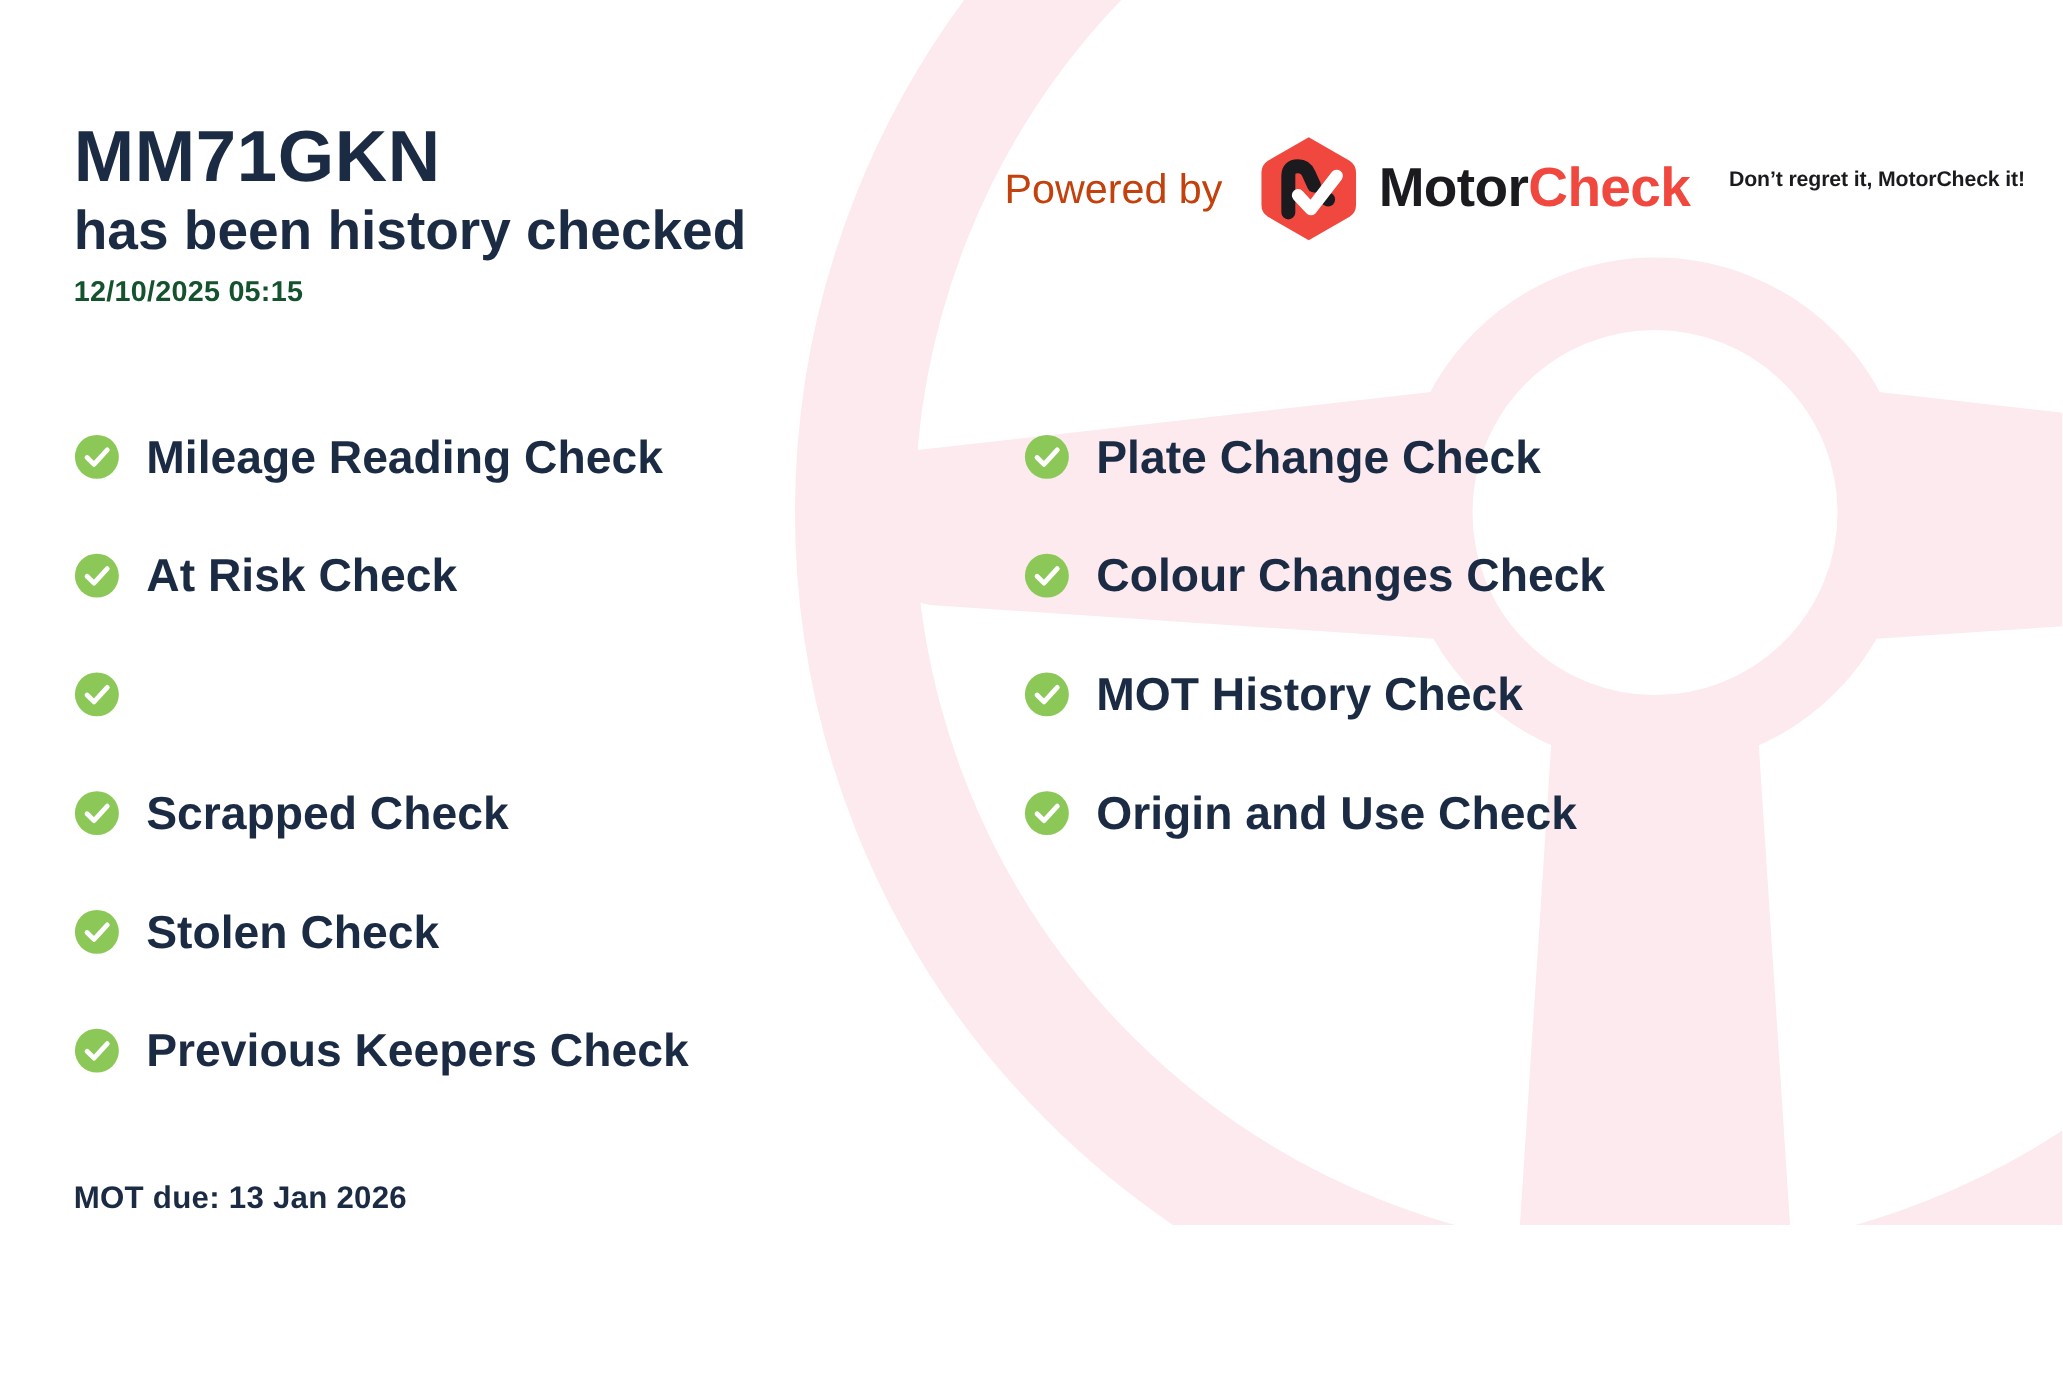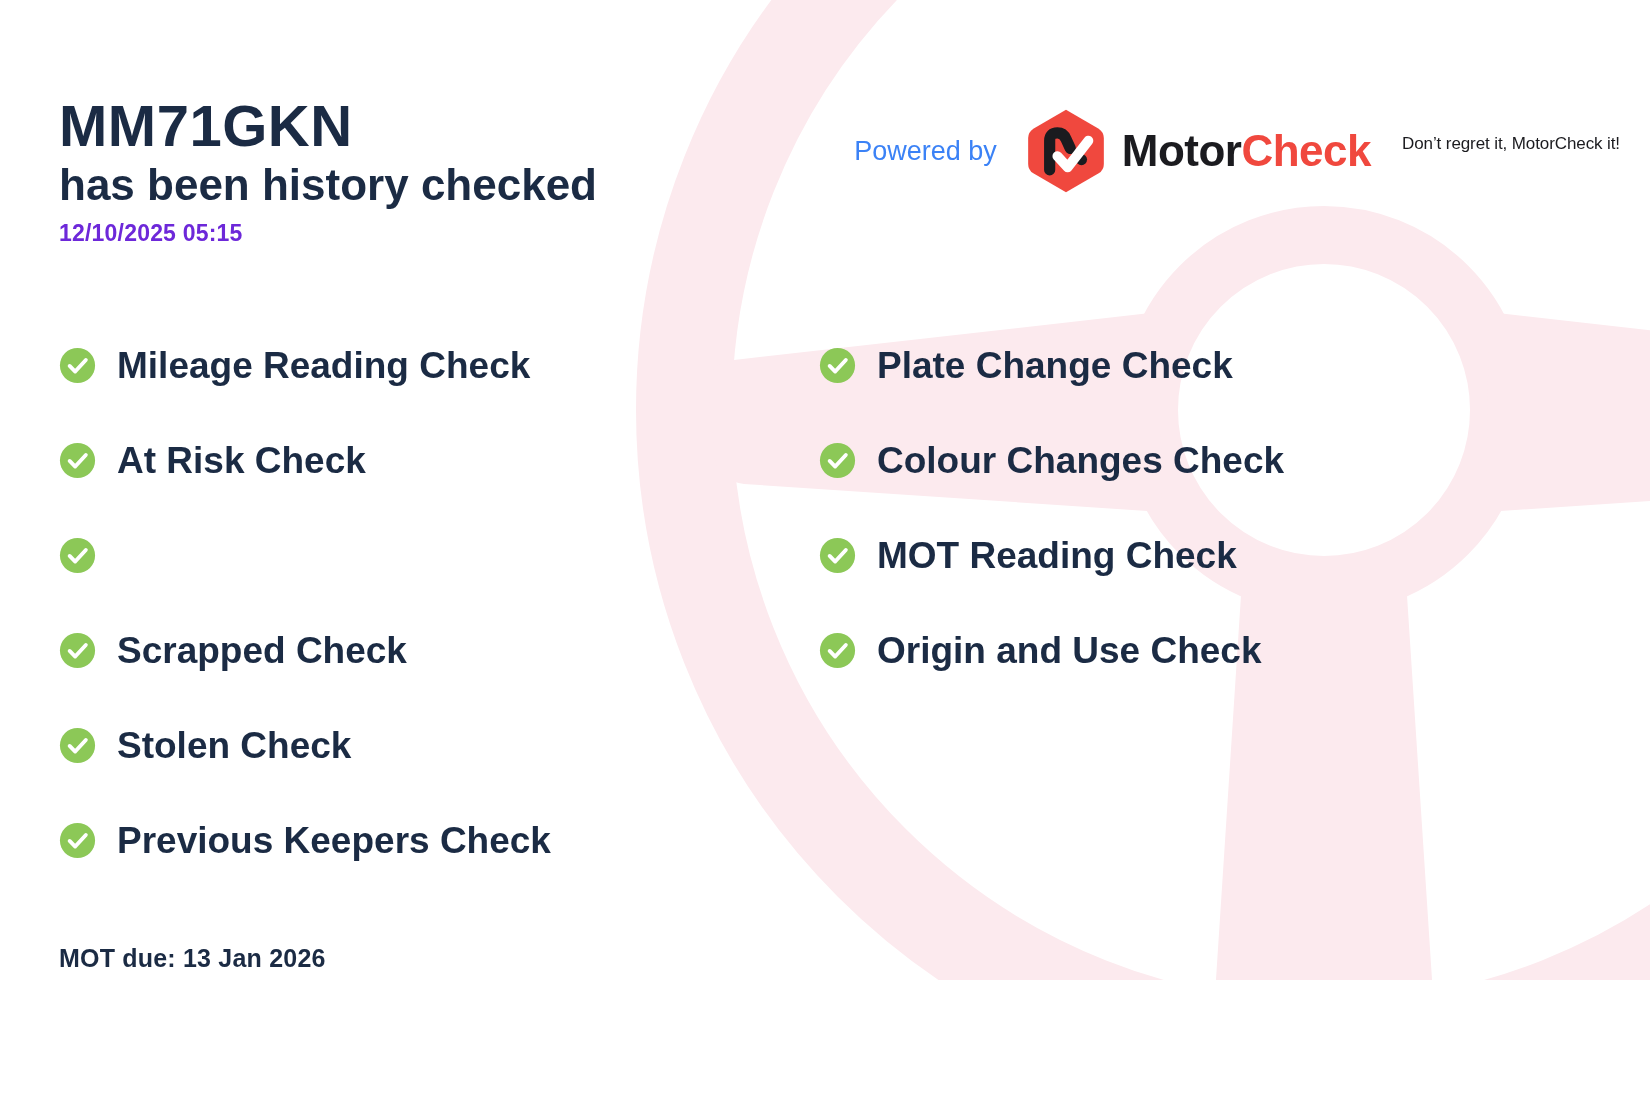--- a/index.html
+++ b/index.html
@@ -44,59 +44,59 @@
     font-weight:bold;
     color:#1b2b44;
     line-height:1.12;
     margin-top:4px;
     white-space:nowrap;
     text-align:right;
   }
   #timestamp{
     font-size:23px;
     font-weight:bold;
-    color:#6d28d9;
+    color:#14532d;
     margin-top:11px;
     letter-spacing:0.2px;
     white-space:nowrap;
   }
 
   
   #powered-row{
     position:absolute;
     right:30px; top:108px;
     display:flex;
     align-items:center;
     gap:26px;
     z-index:4;
   }
   #powered-by{
-    font-size:27px;
-    color:#3b82f6;
+    font-size:33px;
+    color:#c2410c;
     white-space:nowrap;
   }
   #logo{
     display:flex;
     align-items:center;
     gap:13px;
   }
   #logo-hex{ width:86px; height:86px; display:block; }
   #logo-words{ display:flex; flex-direction:row; justify-content:center; }
   #wordmark{
     font-size:44px;
     font-weight:bold;
     line-height:1;
     letter-spacing:-0.5px;
     white-space:nowrap;
   }
   .wm-motor{ color:#1b1b1f; }
   .wm-check{ color:#f0483e; }
   #tagline{
     font-size:17px;
-    font-weight:normal;
+    font-weight:bold;
     color:#1b1b1f;
     margin-top:5px;
     letter-spacing:-0.1px;
     white-space:nowrap;
     padding-left:31px;
   }
 
   
   #checks{
     position:absolute;
@@ -253,21 +253,21 @@
           <path d="M11.5 20.5 L17.5 26.5 L29 14" fill="none" stroke="#ffffff" stroke-width="4.2" stroke-linecap="round" stroke-linejoin="round"></path>
         </svg>
         <span class="check-label">Colour Changes Check</span>
       </div>
 
       <div class="check-item">
         <svg class="check-icon" viewBox="0 0 40 40" aria-hidden="true">
           <circle cx="20" cy="20" r="19" fill="#8cc857"></circle>
           <path d="M11.5 20.5 L17.5 26.5 L29 14" fill="none" stroke="#ffffff" stroke-width="4.2" stroke-linecap="round" stroke-linejoin="round"></path>
         </svg>
-        <span class="check-label">MOT Reading Check</span>
+        <span class="check-label">MOT History Check</span>
       </div>
 
       <div class="check-item">
         <svg class="check-icon" viewBox="0 0 40 40" aria-hidden="true">
           <circle cx="20" cy="20" r="19" fill="#8cc857"></circle>
           <path d="M11.5 20.5 L17.5 26.5 L29 14" fill="none" stroke="#ffffff" stroke-width="4.2" stroke-linecap="round" stroke-linejoin="round"></path>
         </svg>
         <span class="check-label">Origin and Use Check</span>
       </div>
 

